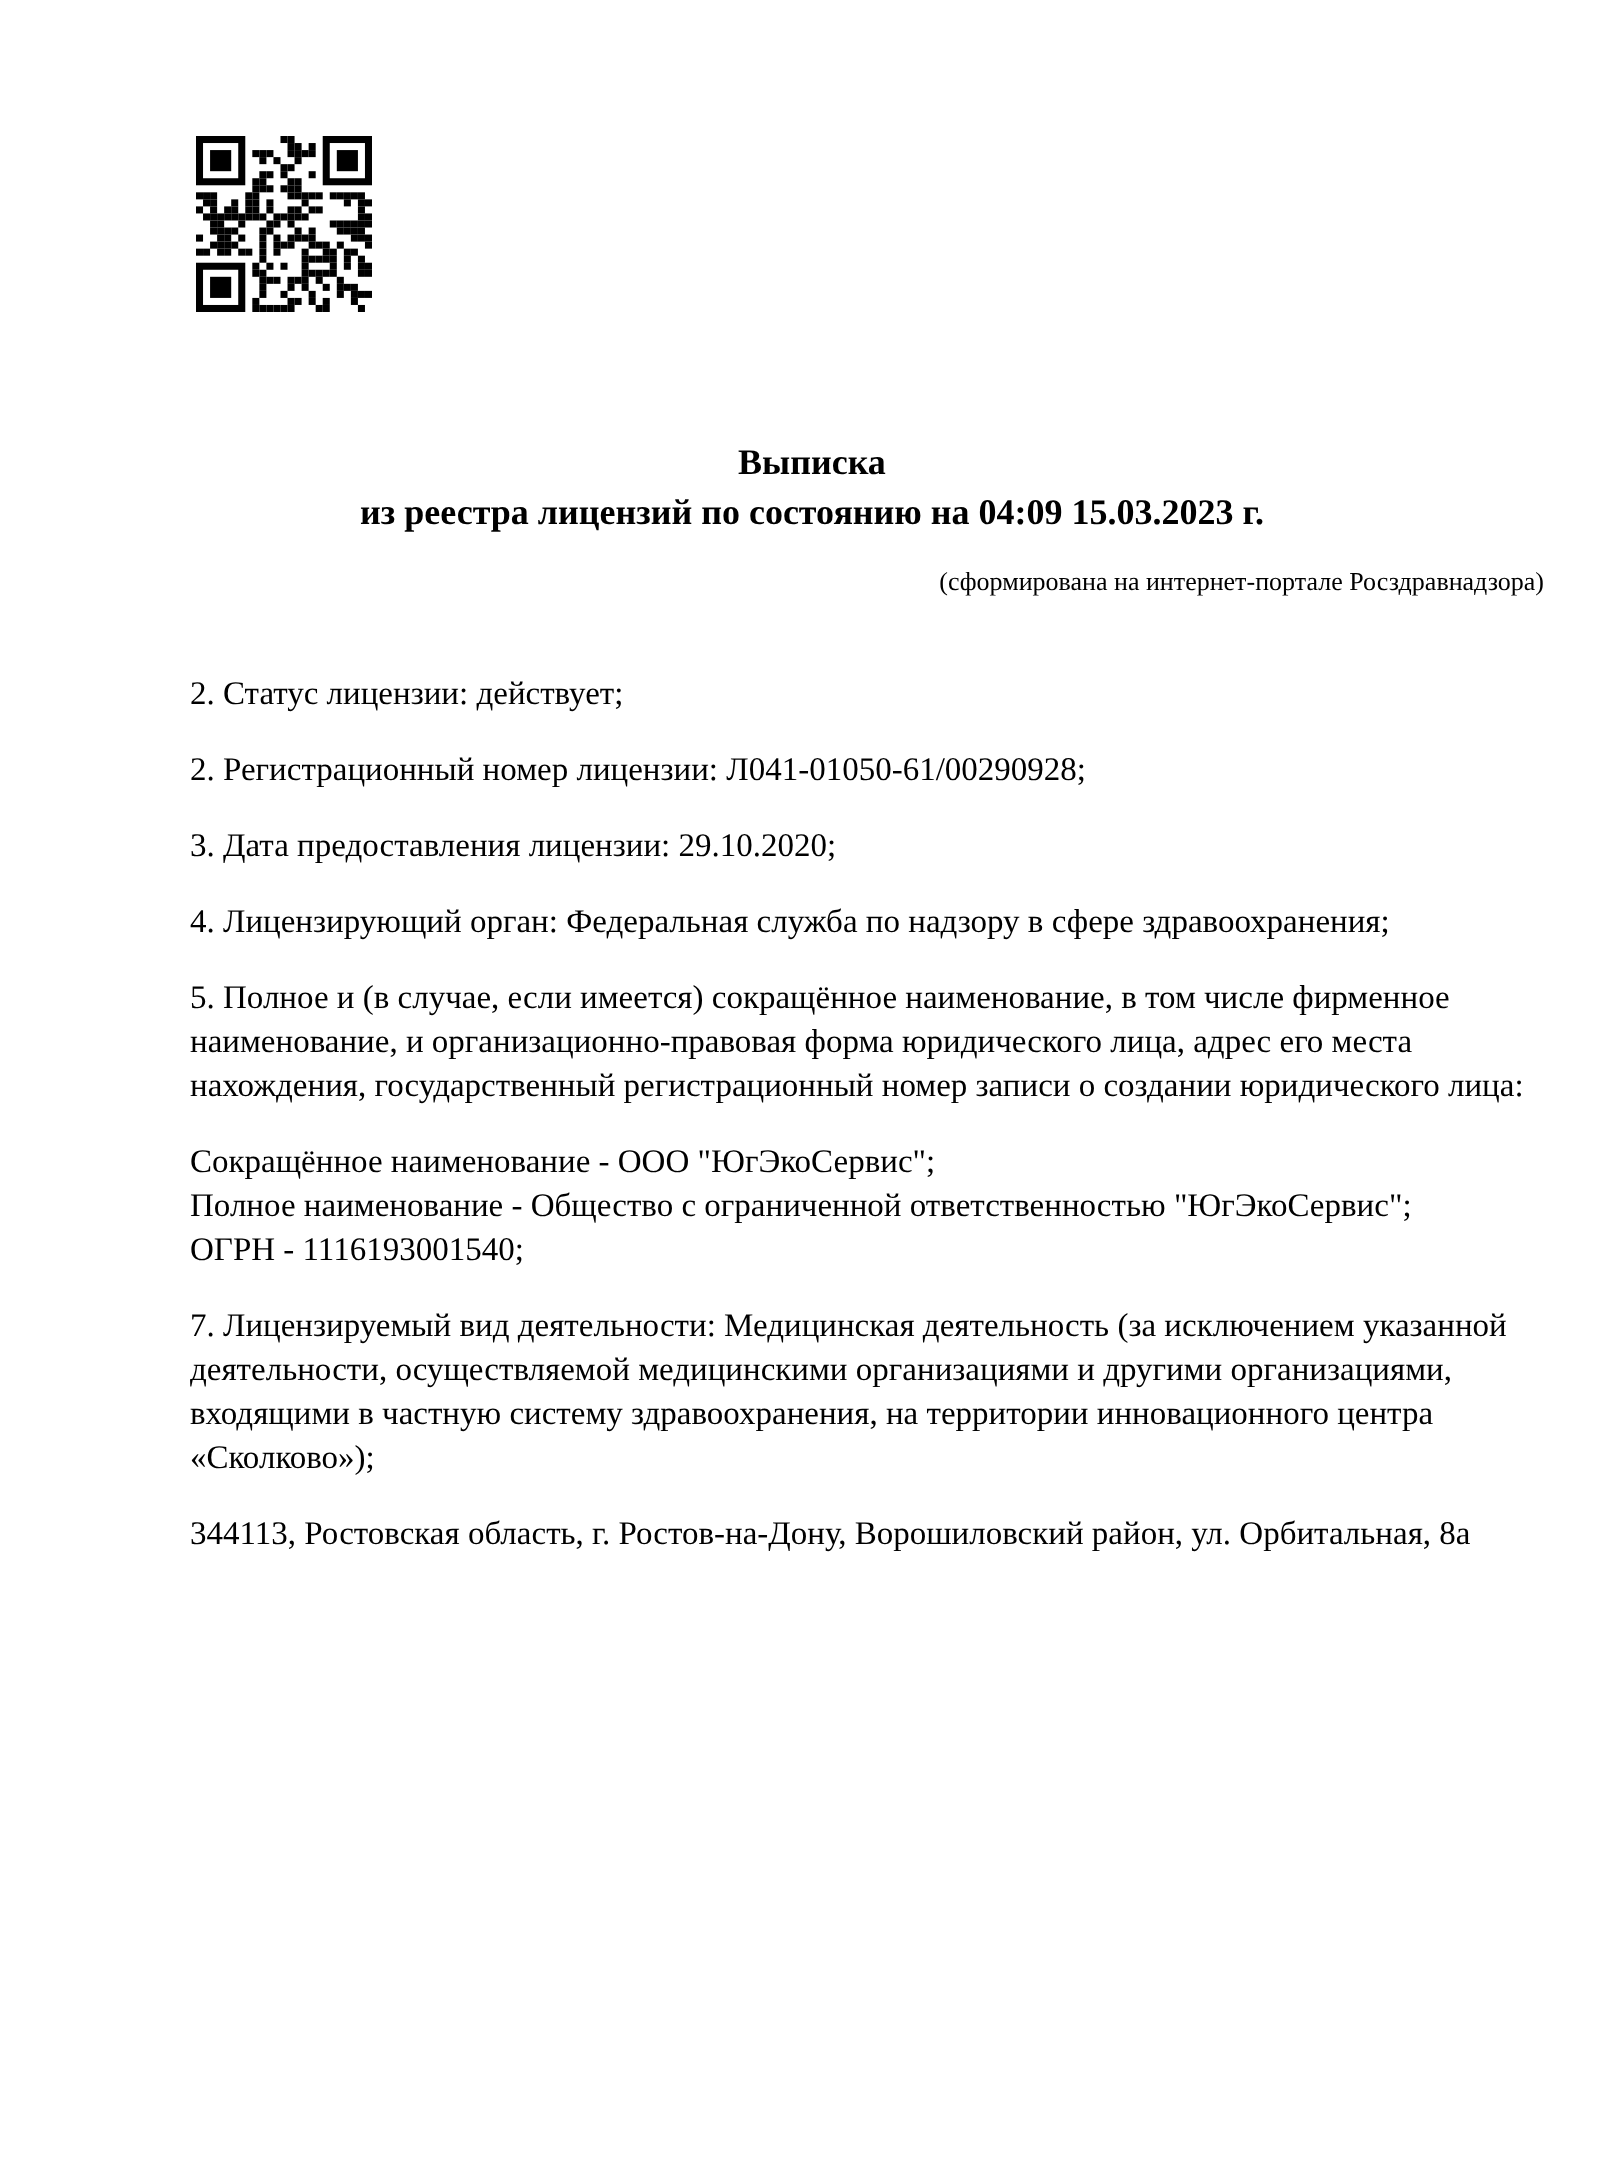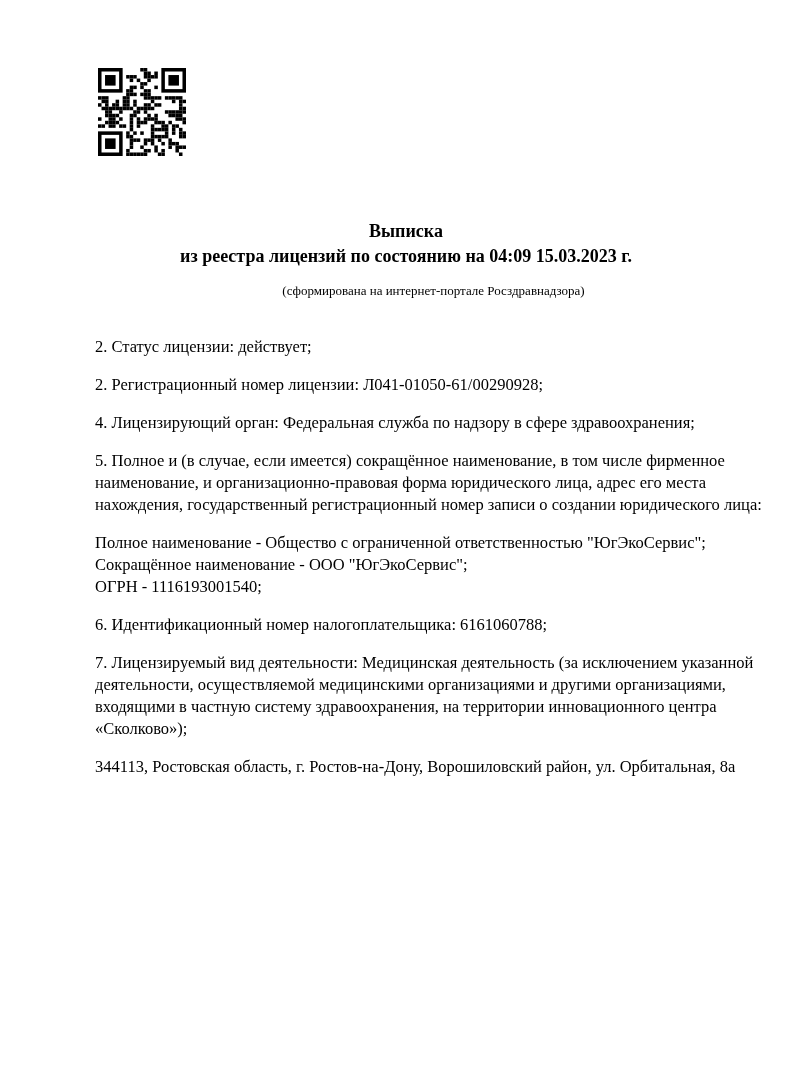--- a/index.html
+++ b/index.html
@@ -31,21 +31,21 @@
     text-align: center;
     font-weight: bold;
     font-size: 18px;
     line-height: 25px;
   }
   .subtitle {
     position: absolute;
     top: 283px;
     left: 95px;
     width: 677px;
-    text-align: center;
+    text-align: right;
     font-size: 13px;
     line-height: 16px;
   }
   .content {
     position: absolute;
     top: 336px;
     left: 95px;
     width: 677px;
     font-size: 16.5px;
     line-height: 22px;
@@ -292,25 +292,25 @@
   <div class="title-block">
     <div>Выписка</div>
     <div>из реестра лицензий по состоянию на 04:09 15.03.2023 г.</div>
   </div>
 
   <div class="subtitle">(сформирована на интернет-портале Росздравнадзора)</div>
 
   <div class="content">
     <p>2. Статус лицензии: действует;</p>
     <p>2. Регистрационный номер лицензии: Л041-01050-61/00290928;</p>
+    <p>3. Дата предоставления лицензии: 29.10.2020;</p>
     <p>4. Лицензирующий орган: Федеральная служба по надзору в сфере здравоохранения;</p>
     <p>5. Полное и (в случае, если имеется) сокращённое наименование, в том числе фирменное наименование, и организационно-правовая форма юридического лица, адрес его места нахождения, государственный регистрационный номер записи о создании юридического лица:</p>
     <div class="org-block">
+      <div>Сокращённое наименование - ООО "ЮгЭкоСервис";</div>
       <div>Полное наименование - Общество с ограниченной ответственностью "ЮгЭкоСервис";</div>
-      <div>Сокращённое наименование - ООО "ЮгЭкоСервис";</div>
       <div>ОГРН - 1116193001540;</div>
     </div>
-    <p>6. Идентификационный номер налогоплательщика: 6161060788;</p>
     <p>7. Лицензируемый вид деятельности: Медицинская деятельность (за исключением указанной деятельности, осуществляемой медицинскими организациями и другими организациями, входящими в частную систему здравоохранения, на территории инновационного центра «Сколково»);</p>
     <p>344113, Ростовская область, г. Ростов-на-Дону, Ворошиловский район, ул. Орбитальная, 8а</p>
   </div>
 
 </div>
 
 </body></html>

